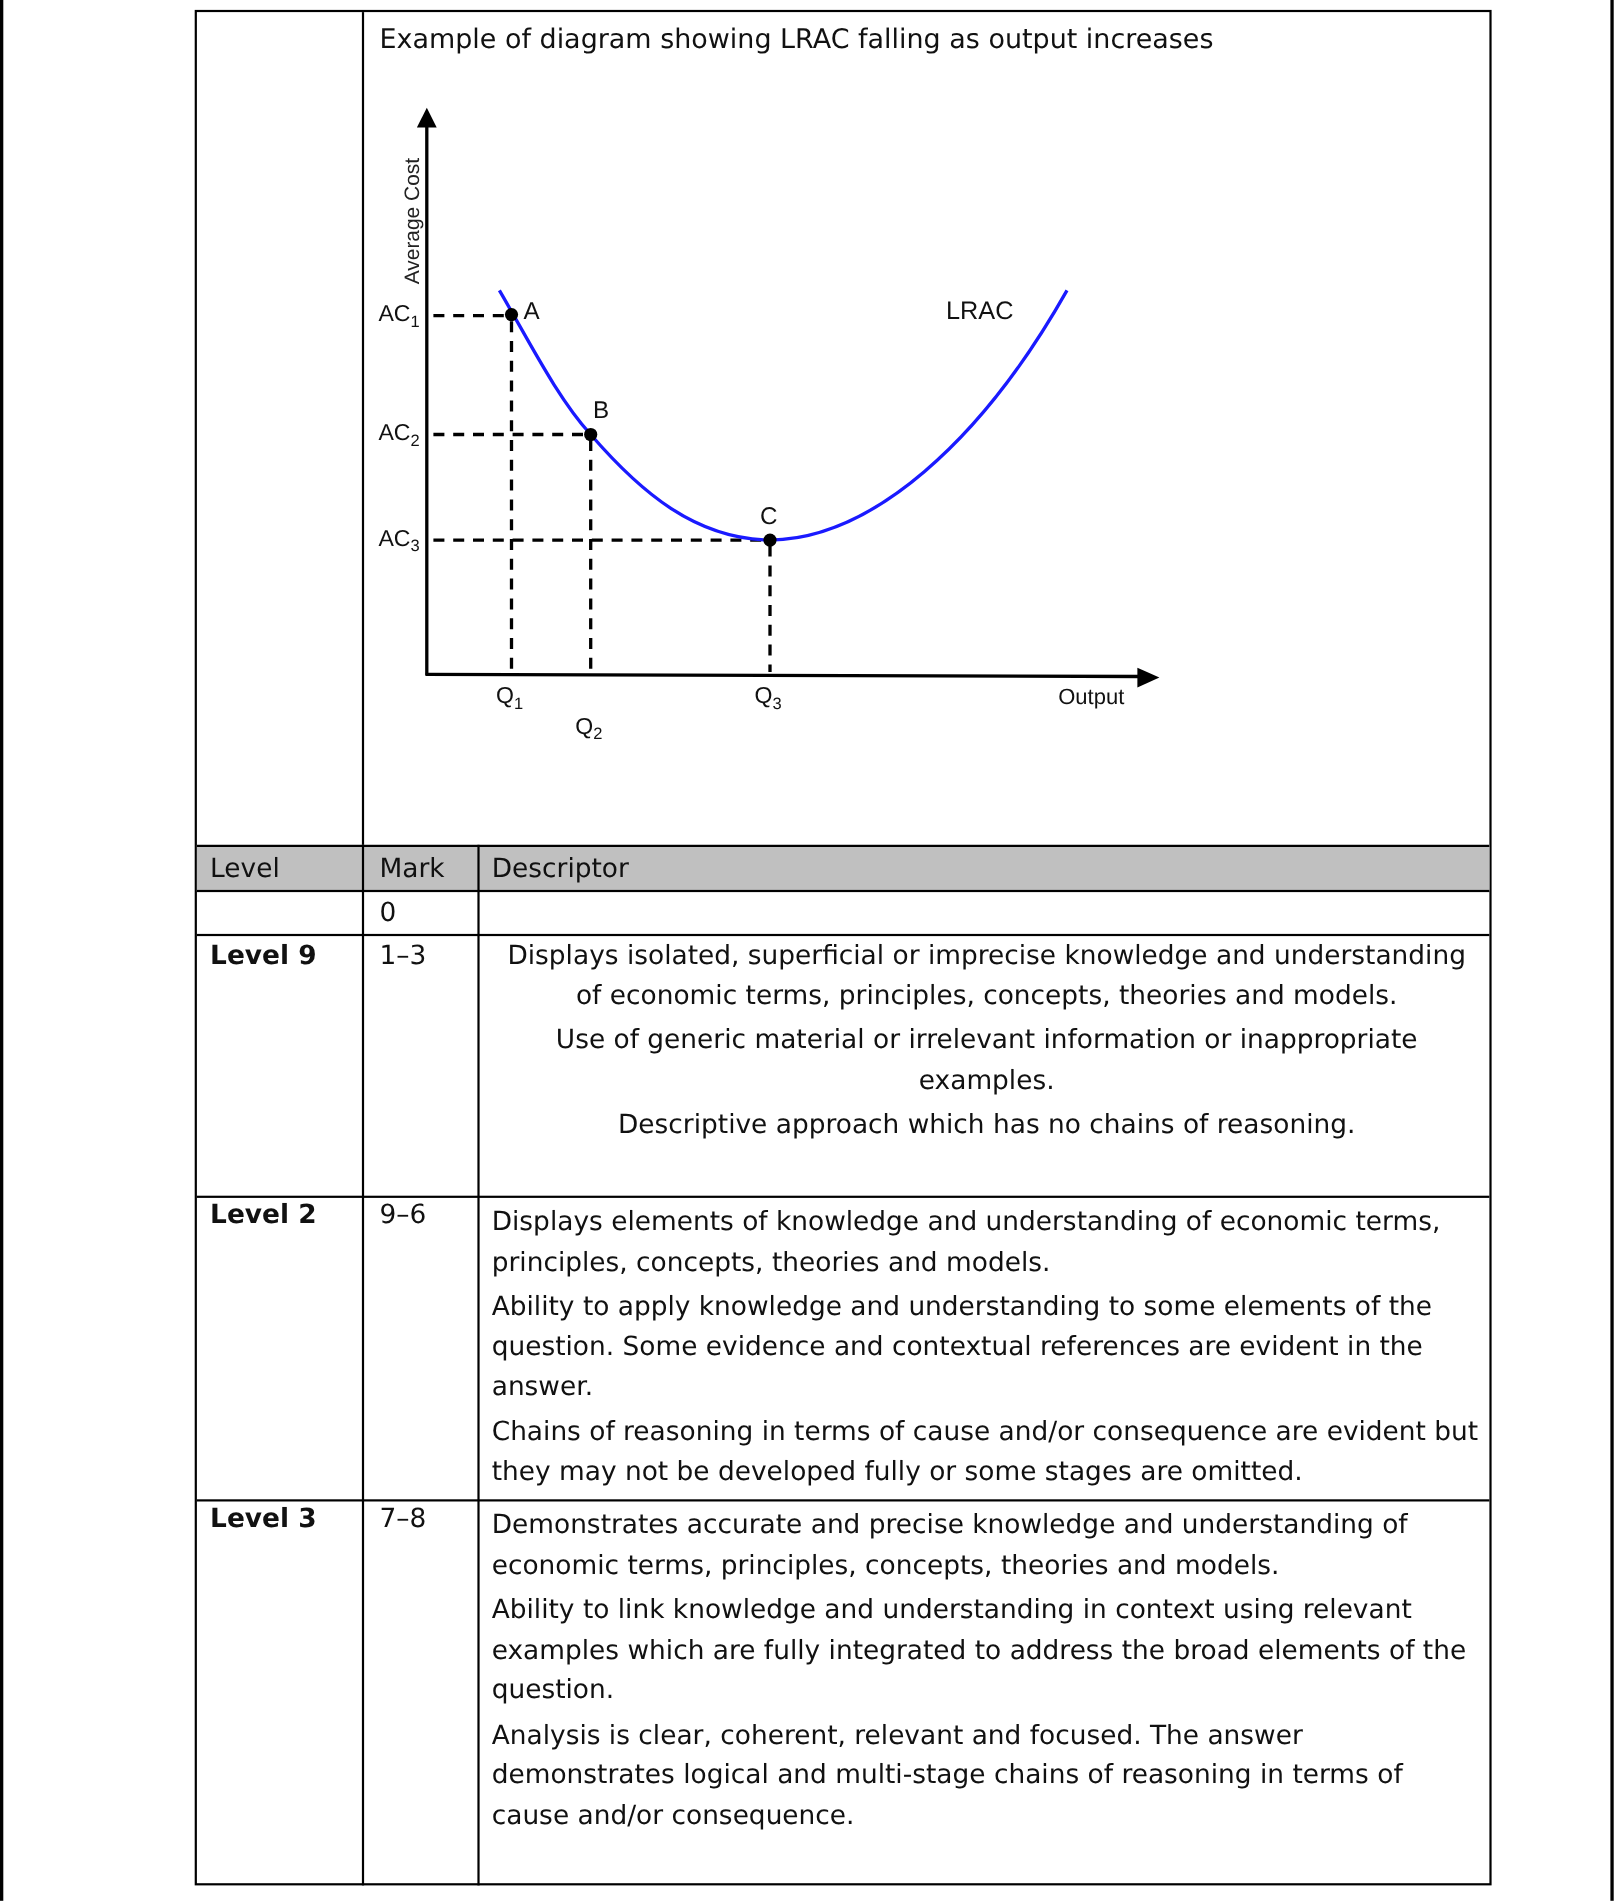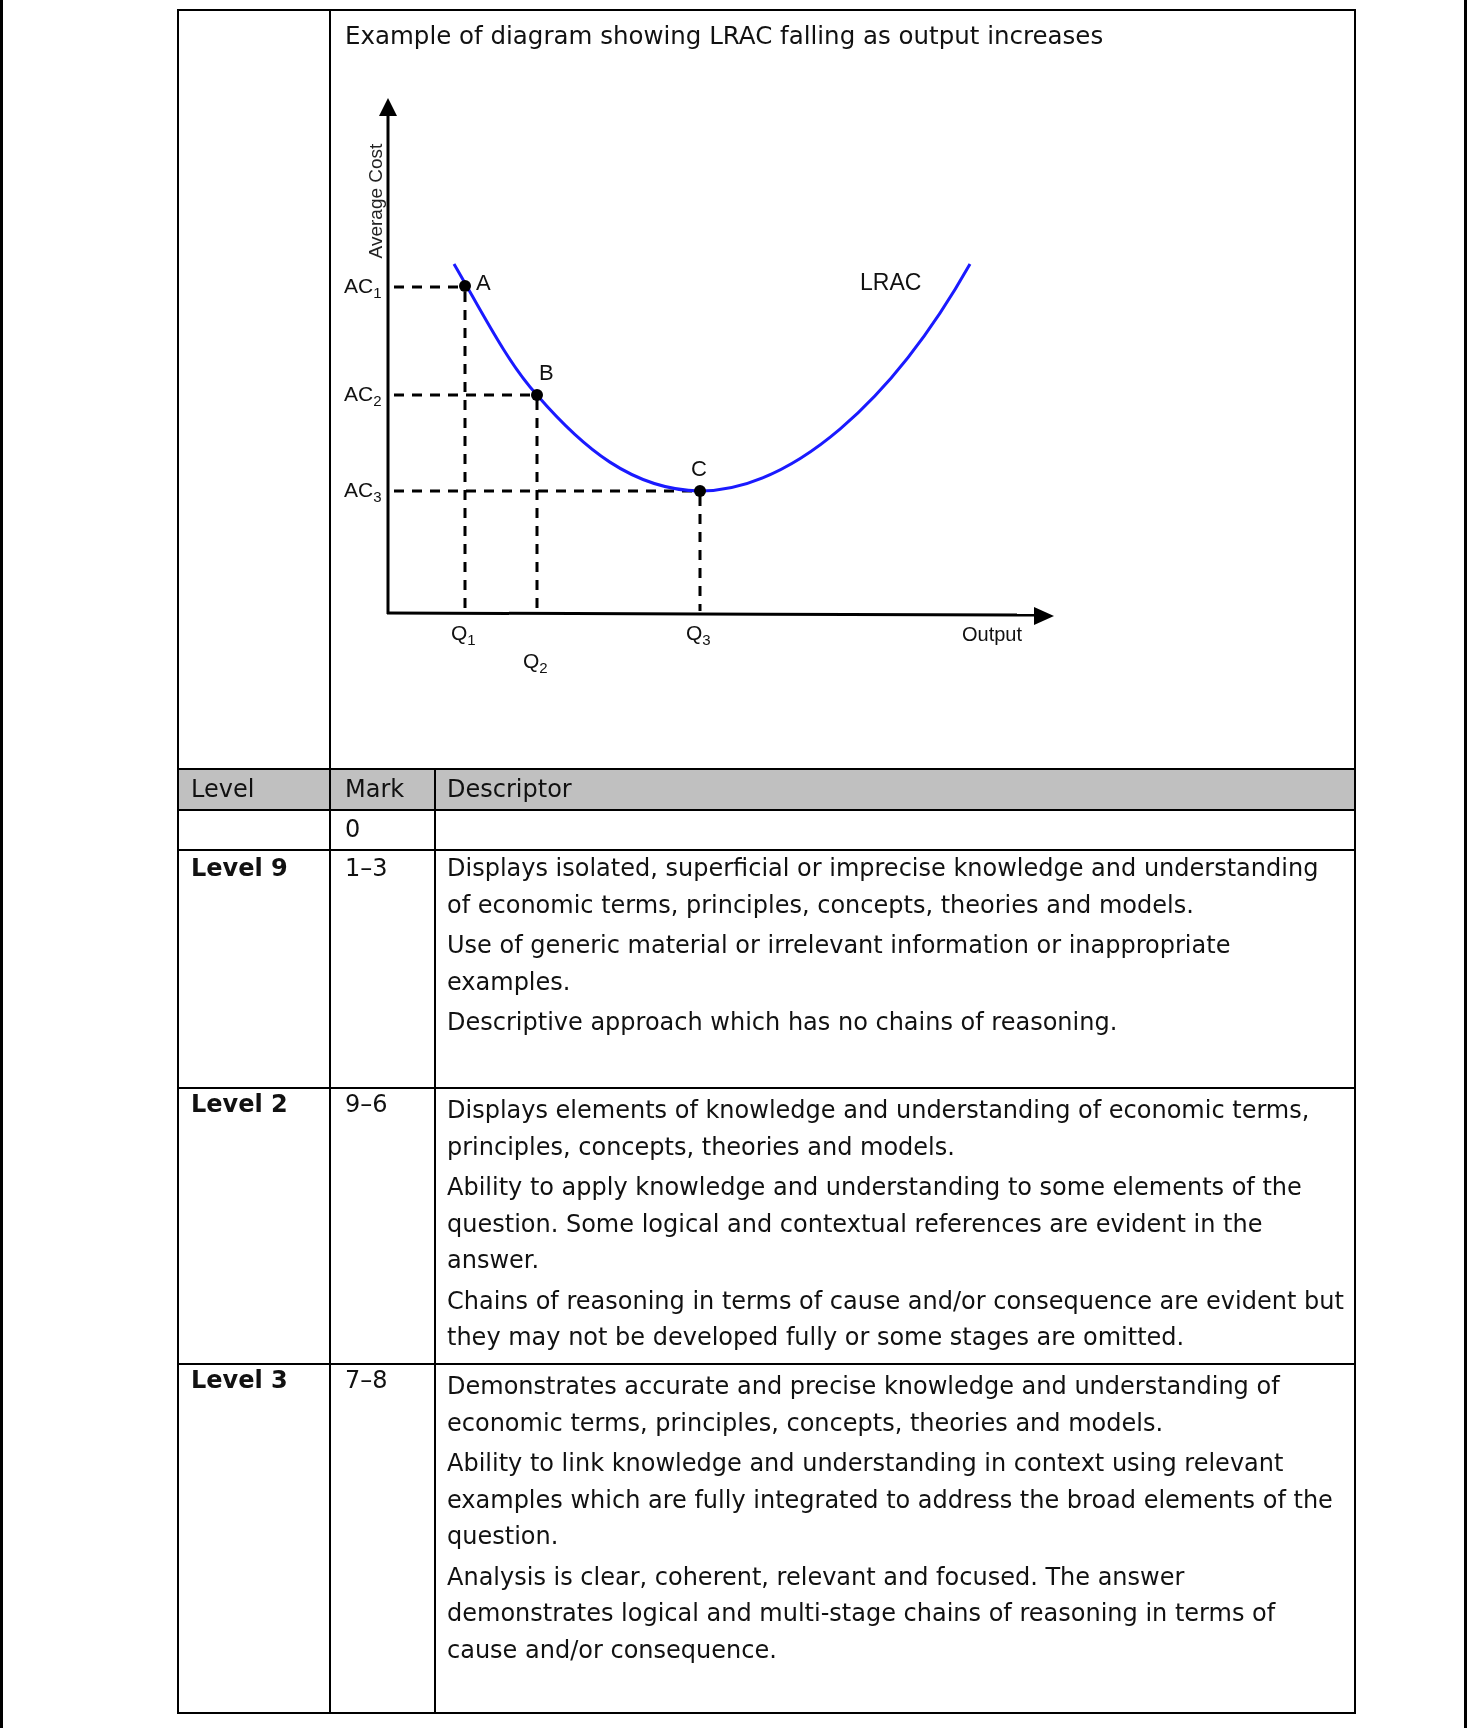--- a/index.html
+++ b/index.html
@@ -89,32 +89,32 @@
   <div class="cell-text" style="left:268px; top:760px;">Descriptor</div>
 
   <div class="vline" style="left:150px; top:757px; height:946px;"></div>
   <div class="vline" style="left:255px; top:757px; height:946px;"></div>
 
   <div class="cell-text" style="left:166px; top:800px;">0</div>
   <div class="hline" style="top:838px;"></div>
 
   <div class="cell-text bold" style="left:12px; top:839px;">Level 9</div>
   <div class="cell-text" style="left:166px; top:839px;">1–3</div>
-  <div class="desc" style="top:839px;">
+  <div class="desc" style="top:839px;text-align:center;">
     <p>Displays isolated, superficial or imprecise knowledge and understanding of economic terms, principles, concepts, theories and models.</p>
     <p>Use of generic material or irrelevant information or inappropriate examples.</p>
     <p>Descriptive approach which has no chains of reasoning.</p>
   </div>
   <div class="hline" style="top:1076px;"></div>
 
   <div class="cell-text bold" style="left:12px; top:1075px;">Level 2</div>
   <div class="cell-text" style="left:166px; top:1075px;">9–6</div>
   <div class="desc" style="top:1081px;">
     <p>Displays elements of knowledge and understanding of economic terms, principles, concepts, theories and models.</p>
-    <p>Ability to apply knowledge and understanding to some elements of the question. Some logical and contextual references are evident in the answer.</p>
+    <p>Ability to apply knowledge and understanding to some elements of the question. Some evidence and contextual references are evident in the answer.</p>
     <p>Chains of reasoning in terms of cause and/or consequence are evident but they may not be developed fully or some stages are omitted.</p>
   </div>
   <div class="hline" style="top:1352px;"></div>
 
   <div class="cell-text bold" style="left:12px; top:1351px;">Level 3</div>
   <div class="cell-text" style="left:166px; top:1351px;">7–8</div>
   <div class="desc" style="top:1357px;">
     <p>Demonstrates accurate and precise knowledge and understanding of economic terms, principles, concepts, theories and models.</p>
     <p>Ability to link knowledge and understanding in context using relevant examples which are fully integrated to address the broad elements of the question.</p>
     <p>Analysis is clear, coherent, relevant and focused. The answer demonstrates logical and multi-stage chains of reasoning in terms of cause and/or consequence.</p>

